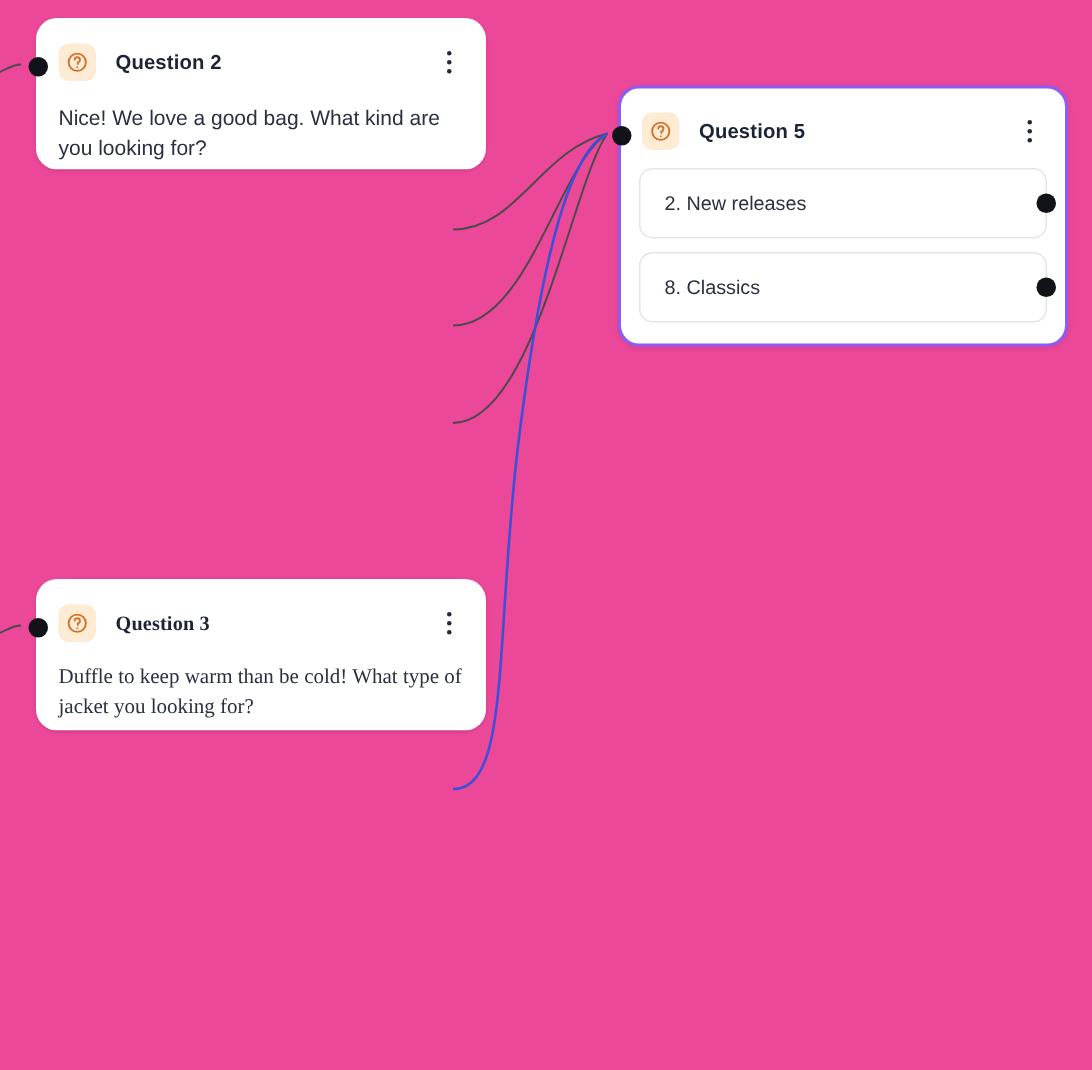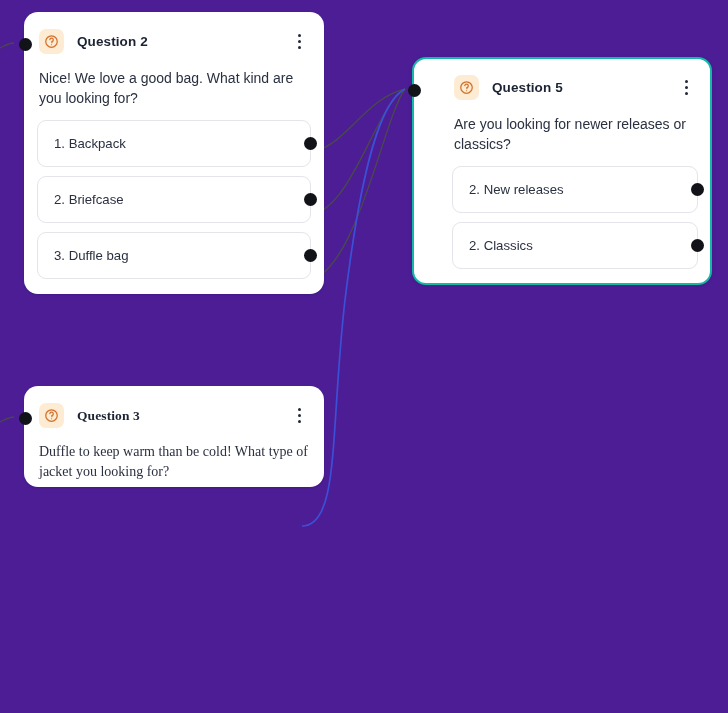--- a/index.html
+++ b/index.html
@@ -10,21 +10,21 @@
     overflow: hidden;
     background: #f7f8fa;
     font-family: "Liberation Sans", sans-serif;
     -webkit-font-smoothing: antialiased;
   }
 
   #canvas {
     position: relative;
     width: 728px;
     height: 713px;
-    background: #4c1d95;
+    background: #ec4899;
   }
 
   
   #edges {
     position: absolute;
     left: 0; top: 0;
     width: 728px;
     height: 713px;
     overflow: visible;
     pointer-events: none;
@@ -34,23 +34,22 @@
   
   .node {
     position: absolute;
     background: #ffffff;
     border-radius: 14px;
     box-shadow: 0 1px 3px rgba(16,24,40,0.08), 0 1px 2px rgba(16,24,40,0.06);
     z-index: 3;
     border: 1px solid transparent;
   }
   .node.selected {
-    border: 2px solid #14b8a6;
+    border: 2px solid #8b5cf6;
     box-shadow: 0 1px 4px rgba(16,24,40,0.10);
-    padding-left: 26px;
   }
 
   .node-header {
     display: flex;
     align-items: center;
     padding: 16px 14px 4px 14px;
   }
 
   .q-icon {
     width: 25px;
@@ -177,34 +176,20 @@
       <span class="node-title">Question 2</span>
       <span class="kebab">
         <i></i>
           <i></i>
           <i></i>
       </span>
     </div>
 
     <div class="node-question">Nice! We love a good bag. What kind are you looking for?</div>
 
-    <div class="options">
-      <div class="option">
-        <span>1. Backpack</span>
-        <span class="port out"></span>
-      </div>
-      <div class="option">
-        <span>2. Briefcase</span>
-        <span class="port out"></span>
-      </div>
-      <div class="option">
-        <span>3. Duffle bag</span>
-        <span class="port out"></span>
-      </div>
-    </div>
   </div>
 
   <div class="node selected" style="left:412px; top:57px; width:300px;">
 
     <span class="port node-in"></span>
 
     <div class="node-header">
       <span class="q-icon">
         <svg width="15" height="15" viewBox="0 0 24 24" fill="none" stroke="#d2712a" stroke-width="2">
           <circle cx="12" cy="12" r="9.2"></circle>
@@ -213,29 +198,28 @@
         </svg>
       </span>
       <span class="node-title">Question 5</span>
       <span class="kebab">
         <i></i>
           <i></i>
           <i></i>
       </span>
     </div>
 
-    <div class="node-question">Are you looking for newer releases or classics?</div>
 
     <div class="options">
       <div class="option">
         <span>2. New releases</span>
         <span class="port out"></span>
       </div>
       <div class="option">
-        <span>2. Classics</span>
+        <span>8. Classics</span>
         <span class="port out"></span>
       </div>
     </div>
   </div>
 
   <div class="node" style="left:24px; top:386px; width:300px;font-family:Liberation Serif, serif;">
 
     <span class="port node-in"></span>
 
     <div class="node-header">

